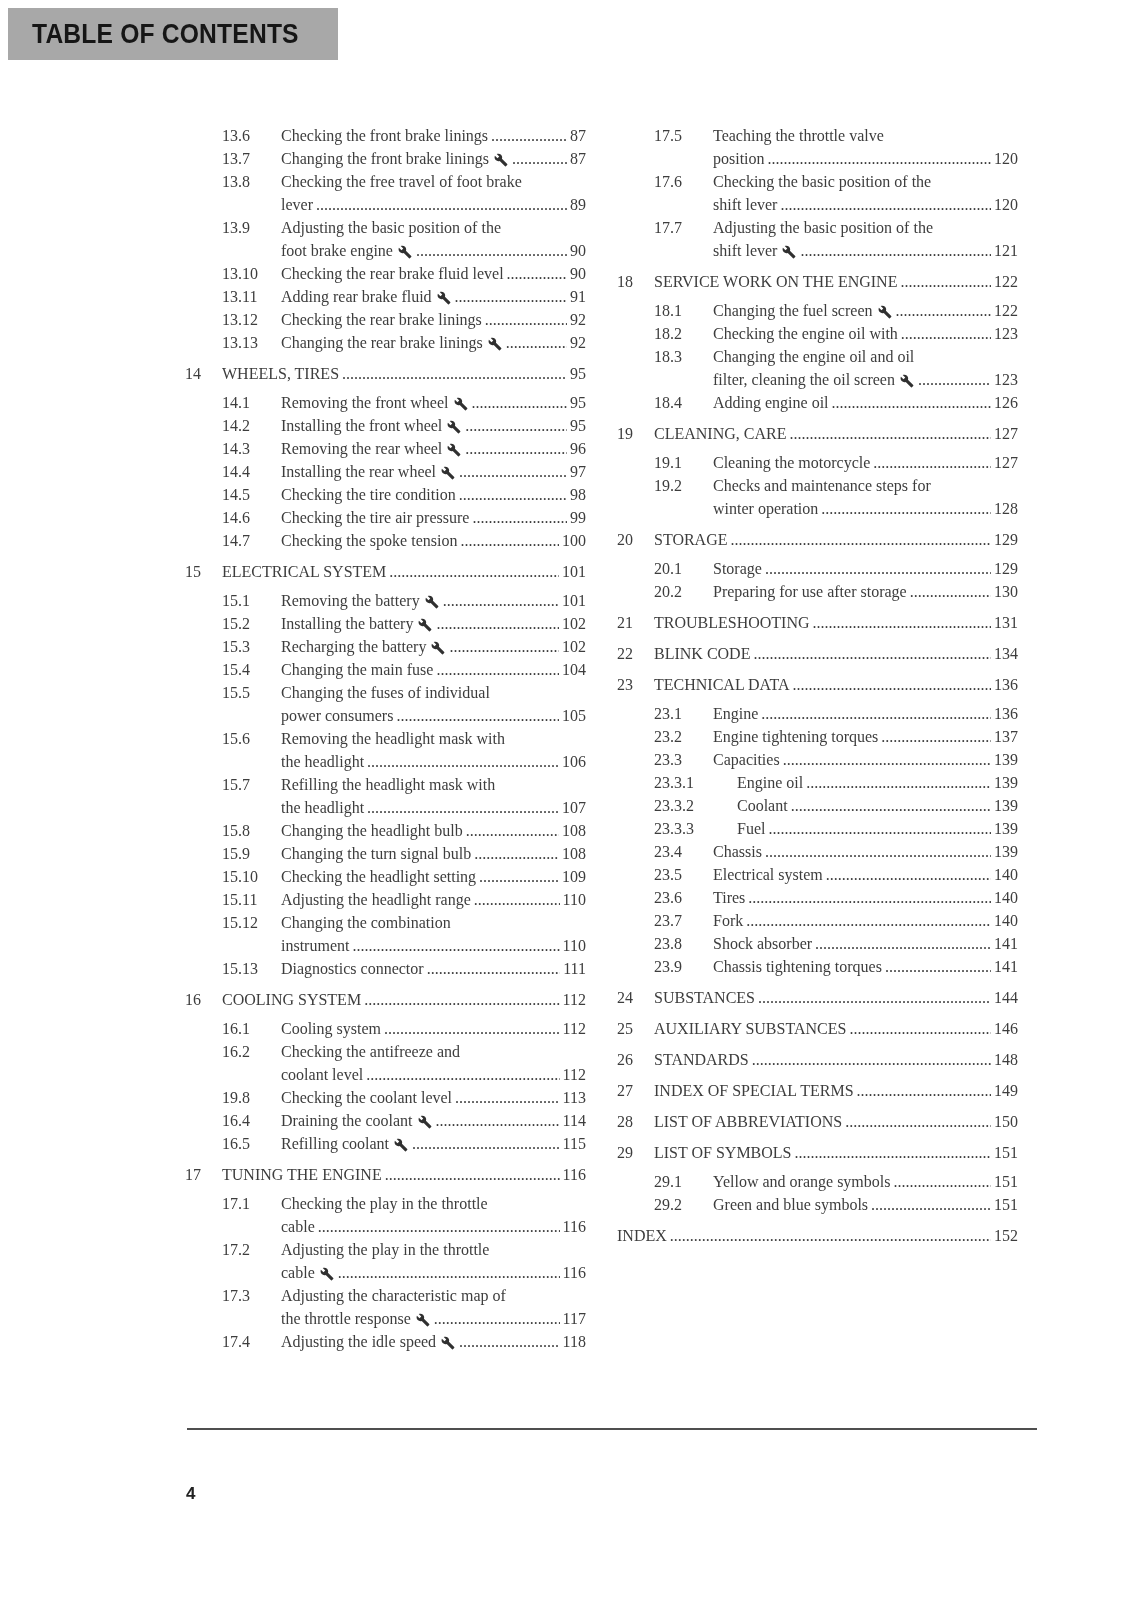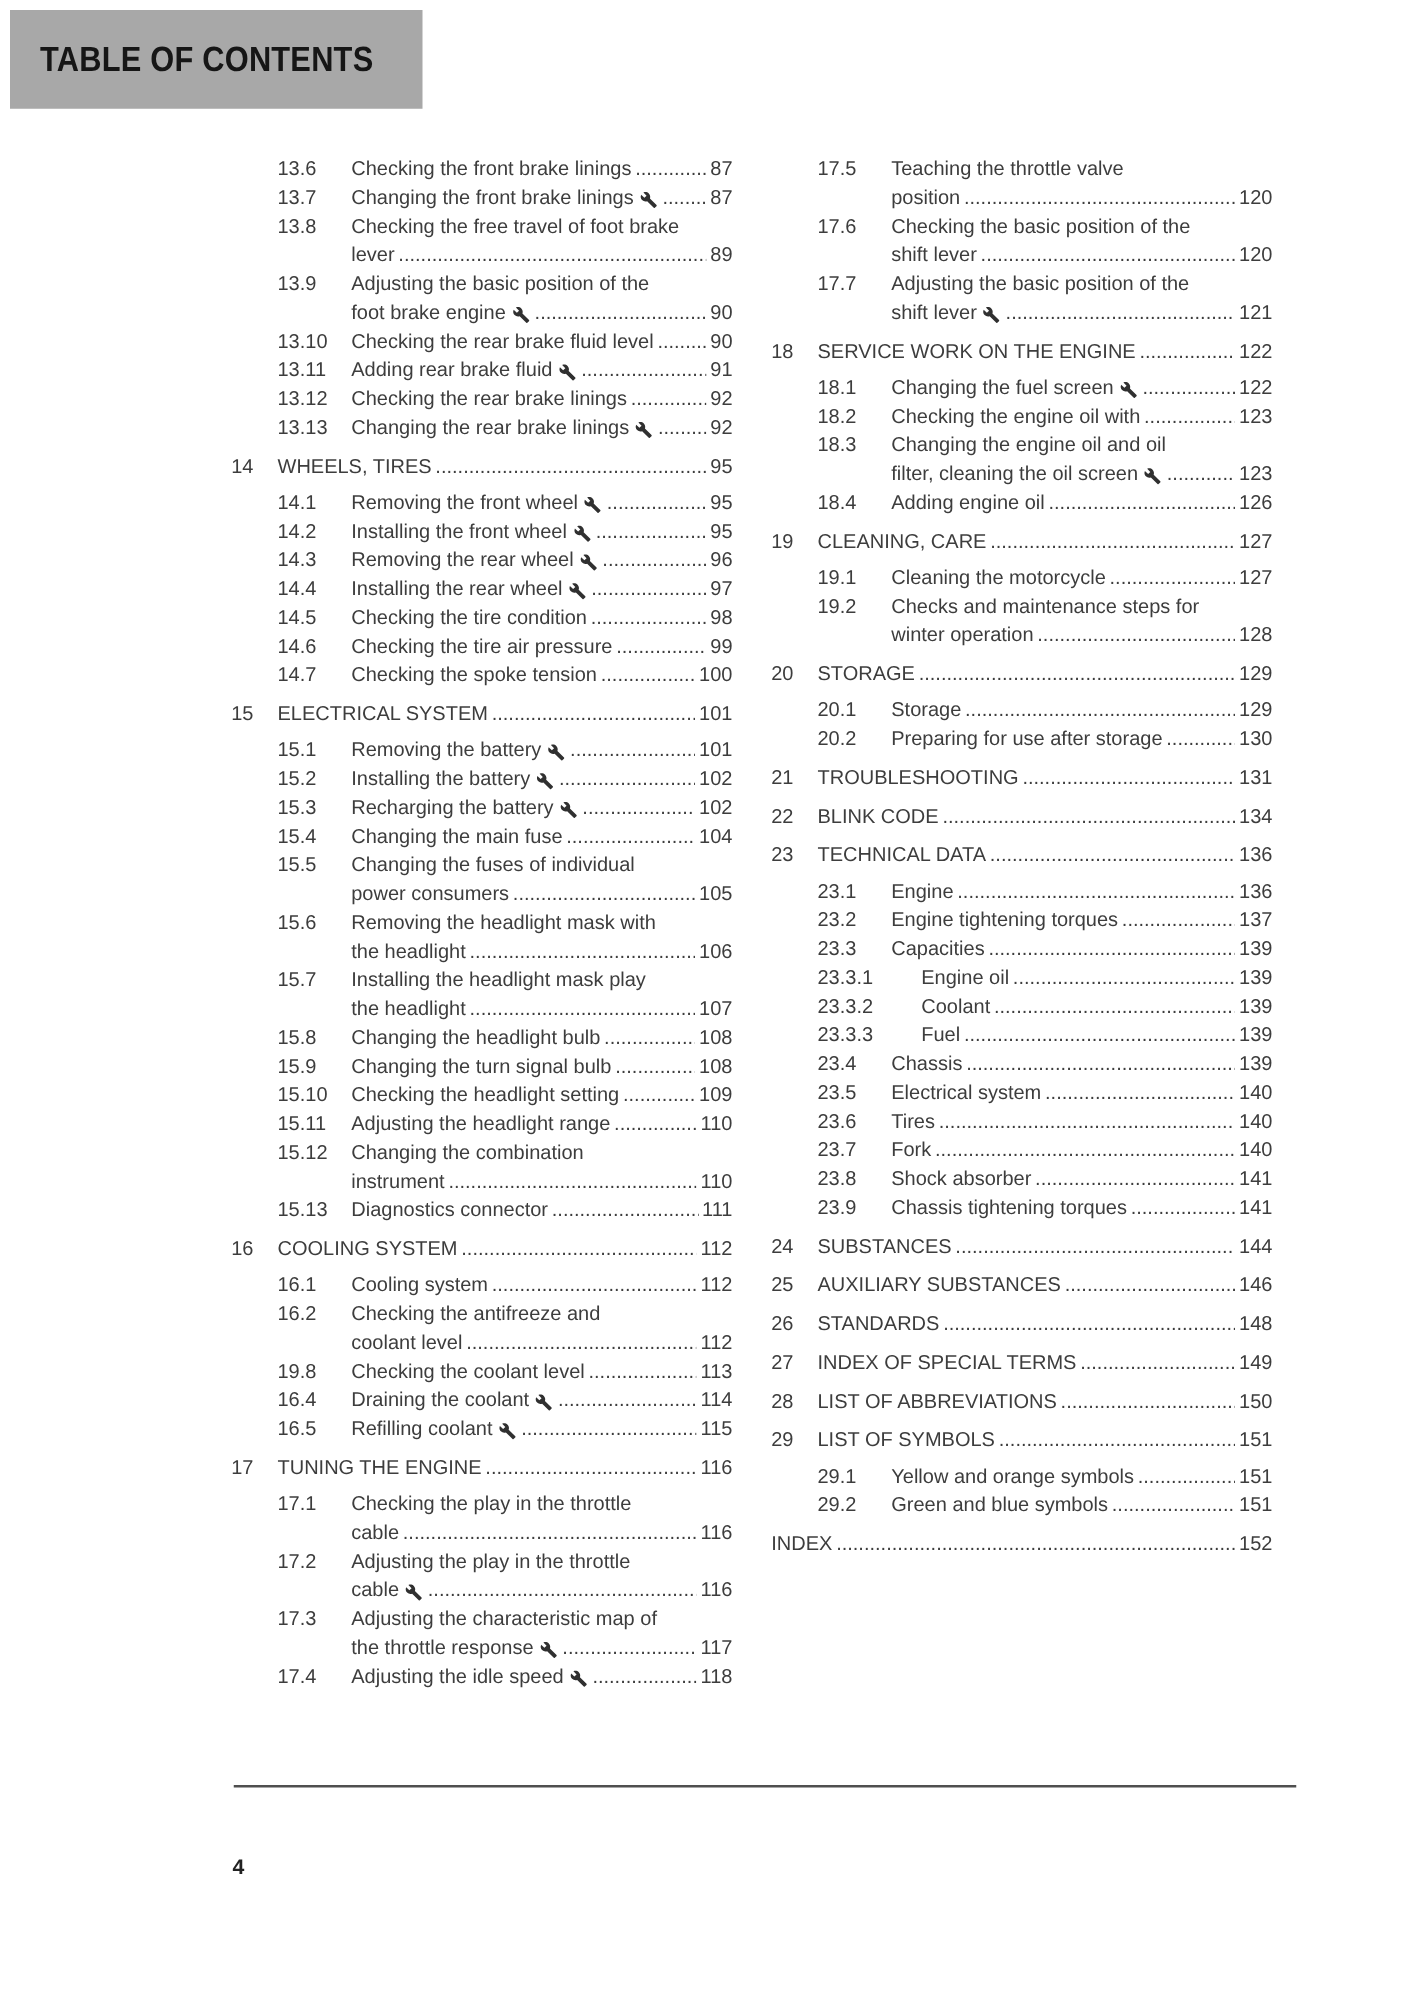--- a/index.html
+++ b/index.html
@@ -5,31 +5,31 @@
   html,body{margin:0;padding:0;}
   body{
     width:1130px;height:1600px;position:relative;background:#ffffff;
     font-family:"Liberation Sans",sans-serif;color:#3d3d3d;
     -webkit-font-smoothing:antialiased;
   }
   .page{position:absolute;inset:0;overflow:hidden;background:#fff;}
 
   
   .header-box{
-    position:absolute;left:8px;top:8px;width:330px;height:79px;
+    position:absolute;left:8px;top:8px;width:330px;height:52px;
     background:#a8a8a8;display:flex;align-items:center;
   }
   .header-box h1{
     margin:0 0 0 24px;font-size:28px;font-weight:bold;color:#161616;
     letter-spacing:0.2px;transform:scaleX(0.88);transform-origin:left center;
     white-space:nowrap;
   }
 
   
-  .col{position:absolute;top:124px;width:401px;font-size:16px;line-height:23px;}
+  .col{position:absolute;top:124px;width:401px;font-size:16px;line-height:23px;font-family:Liberation Serif, serif;}
   .col-left{left:185px;}
   .col-right{left:617px;}
 
   .entry{display:flex;}
   .entry .num{flex:0 0 59px;}
   .chapter .num{flex:0 0 37px;}
   .sub{padding-left:37px;}
   .sub3{padding-left:37px;}
   .sub3 .num{flex:0 0 83px;}
   .chapter{margin:8px 0 6px;}
@@ -322,21 +322,21 @@
           <div class="lastline">
             <span class="txt">the headlight</span>
             <span class="leader">............................................................................................................................................</span>
             <span class="pg">106</span>
           </div>
         </div>
       </div>
       <div class="entry sub">
         <span class="num">15.7</span>
         <div class="body">
-          <div class="line">Installing the headlight mask play</div>
+          <div class="line">Refilling the headlight mask with</div>
           <div class="lastline">
             <span class="txt">the headlight</span>
             <span class="leader">............................................................................................................................................</span>
             <span class="pg">107</span>
           </div>
         </div>
       </div>
       <div class="entry sub">
         <span class="num">15.8</span>
         <div class="body">

